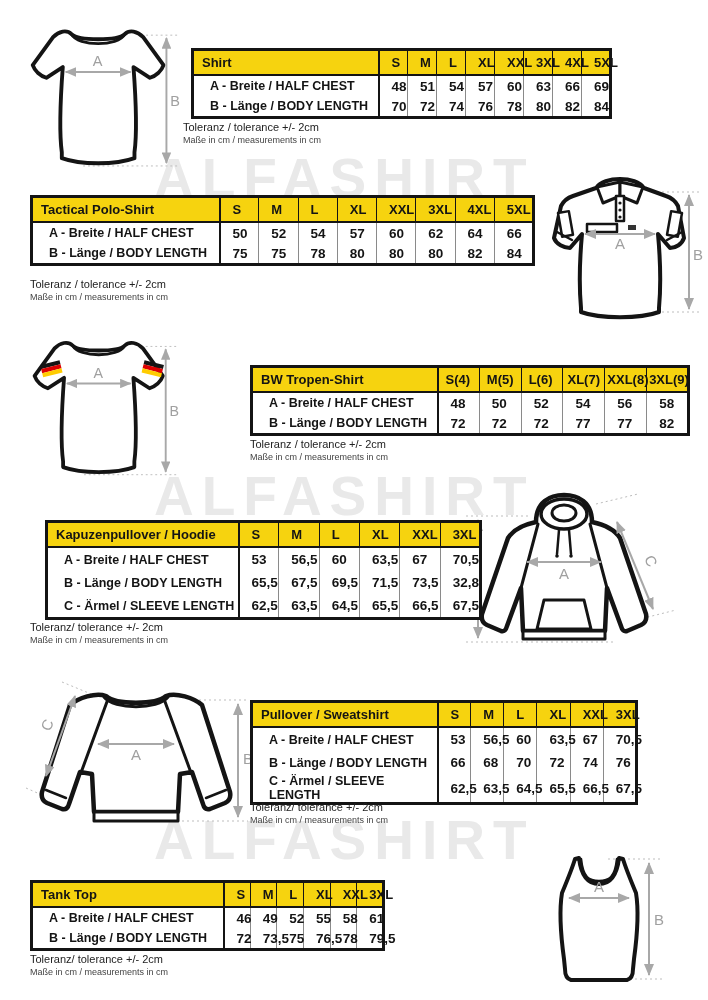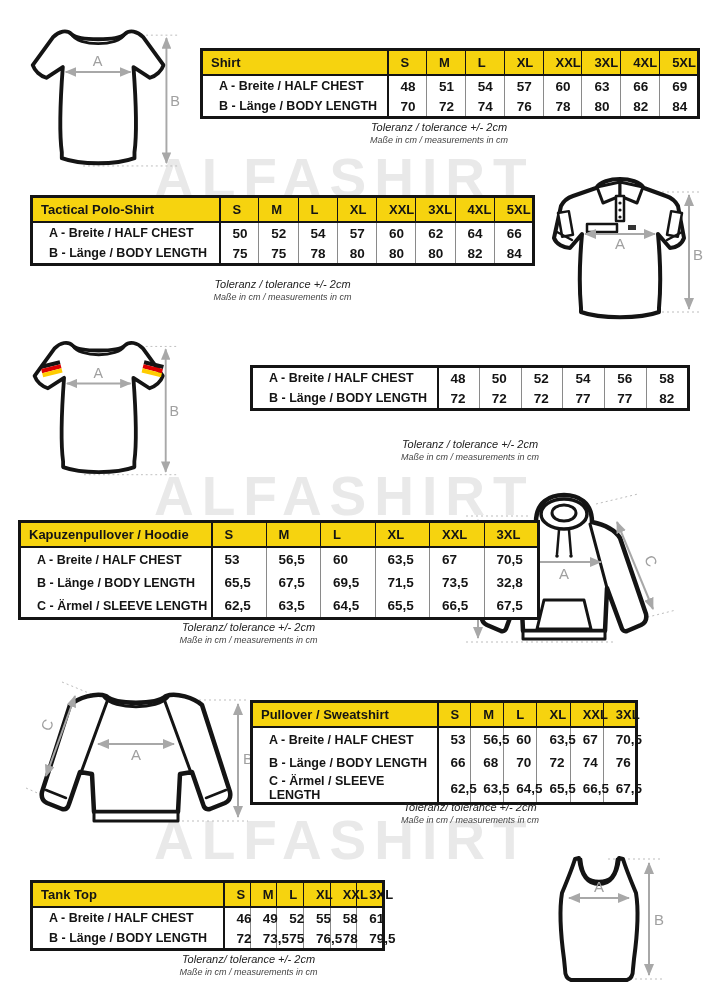--- a/index.html
+++ b/index.html
@@ -14,21 +14,21 @@
   .size-table th{background:#f6d30f;border-bottom:2.5px solid #141414;font-size:13px;
       text-align:left;padding:0 0 0 12px;height:23px;}
   .size-table th.title{padding-left:8px;border-right:2.5px solid #141414;font-size:13px;}
   .size-table th.sz{border-left:1.5px solid #141414;}
   .size-table td{font-size:13.5px;text-align:left;padding:0 0 0 12px;}
   .size-table td.lbl{padding-left:16px;border-right:2.5px solid #141414;font-size:12.5px;}
   .size-table td.val{border-left:1px solid #8a8a8a;}
   .rows2 td{height:20px;}
   .rows3 td{height:23px;}
   
-  .notes{position:absolute;z-index:2;text-align:center;line-height:1.25;font-style:italic;}
+  .notes{position:absolute;z-index:2;line-height:1.25;}
   .notes .n1{font-size:11px;color:#222;}
   .notes .n2{font-size:9px;color:#444;}
   
   .diag{position:absolute;z-index:1;}
   .diag svg{display:block;width:100%;height:100%;}
   svg text{font-family:"Liberation Sans",sans-serif;fill:#a0a0a0;font-size:15px;}
   .garm{fill:#ffffff;stroke:#141414;stroke-linejoin:round;stroke-linecap:round;}
   .seam{fill:none;stroke:#141414;stroke-linecap:round;}
   .arrow{stroke:#a8a8a8;stroke-width:2;}
   .dotl{stroke:#bdbdbd;stroke-width:1;stroke-dasharray:2,3;fill:none;}
@@ -57,21 +57,21 @@
         <line class="arrow" x1="42" y1="49" x2="109" y2="49" marker-start="url(#ah-t)" marker-end="url(#ah-t)"></line>
         <text x="75" y="43" text-anchor="middle">A</text>
       </g>
       <g>
         <line class="arrow" x1="146" y1="14" x2="146" y2="143" marker-start="url(#ah-t)" marker-end="url(#ah-t)"></line>
         <text x="150" y="84" font-size="13">B</text>
       </g>
     </svg>
   </div>
 
-  <table class="size-table rows2" style="left:200px;top:48px;width:500px">
+  <table class="size-table rows2" style="left:191px;top:48px;width:421px">
     <colgroup>
         <col style="width:186px">
         <col span="8">
       </colgroup>
     <tbody>
         <tr>
       <th class="title">Shirt</th>
       <th class="sz">S</th>
       <th class="sz">M</th>
       <th class="sz">L</th>
@@ -220,20 +220,29 @@
       </g>
     </svg>
   </div>
 
   <table class="size-table rows2" style="left:250px;top:365px;width:440px">
     <colgroup>
         <col style="width:186px">
         <col span="6">
       </colgroup>
     <tbody>
+        <tr>
+      <th class="title">BW Tropen-Shirt</th>
+      <th class="sz" style="padding-left:7px">S(4)</th>
+      <th class="sz" style="padding-left:7px">M(5)</th>
+      <th class="sz" style="padding-left:7px">L(6)</th>
+      <th class="sz" style="padding-left:4px">XL(7)</th>
+      <th class="sz" style="padding-left:2px">XXL(8)</th>
+      <th class="sz" style="padding-left:2px">3XL(9)</th>
+    </tr>
     <tr>
       <td class="lbl">A -  Breite / HALF CHEST</td>
       <td class="val">48</td>
       <td class="val">50</td>
       <td class="val">52</td>
       <td class="val">54</td>
       <td class="val">56</td>
       <td class="val">58</td>
     </tr>
     <tr>
@@ -245,21 +254,21 @@
       <td class="val">77</td>
       <td class="val">82</td>
     </tr>
   </tbody>
     </table>
   <div class="notes" style="left:250px;top:438px;width:440px">
     <div class="n1">Toleranz / tolerance +/- 2cm</div>
     <div class="n2">Maße in cm / measurements in cm</div>
   </div>
 
-  <table class="size-table rows3" style="left:18px;top:520px;width:522px">
+  <table class="size-table rows3" style="left:45px;top:520px;width:437px">
     <colgroup>
         <col style="width:192px">
         <col span="6">
       </colgroup>
     <tbody>
         <tr>
       <th class="title">Kapuzenpullover / Hoodie</th>
       <th class="sz">S</th>
       <th class="sz">M</th>
       <th class="sz">L</th>

